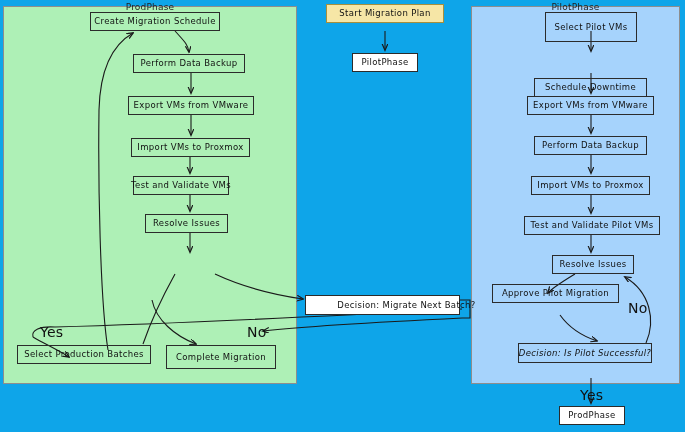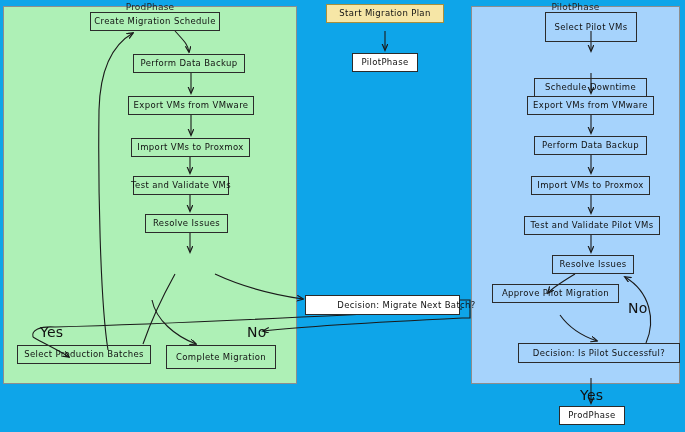--- a/index.html
+++ b/index.html
@@ -159,20 +159,20 @@
   <div class="node phase-ref" id="n-pilotphase-ref" style="left: 352px; top: 53px; width: 66px; height: 19px; border-color: rgb(43, 43, 43);">PilotPhase</div>
 
   <div class="node" id="n-select-pilot-vms" style="left: 545px; top: 12px; width: 92px; height: 30px; border-color: rgb(43, 43, 43);">Select Pilot VMs</div>
   <div class="node" id="n-schedule-downtime" style="left: 534px; top: 54px; width: 113px; height: 19px; border-color: rgb(43, 43, 43); margin-top: 24px;">Schedule Downtime</div>
   <div class="node" id="n-pilot-export-vms" style="left: 527px; top: 96px; width: 127px; height: 19px; border-color: rgb(43, 43, 43);">Export VMs from VMware</div>
   <div class="node" id="n-pilot-perform-data-backup" style="left: 534px; top: 136px; width: 113px; height: 19px; border-color: rgb(43, 43, 43);">Perform Data Backup</div>
   <div class="node" id="n-pilot-import-vms" style="left: 531px; top: 176px; width: 119px; height: 19px; border-color: rgb(43, 43, 43);">Import VMs to Proxmox</div>
   <div class="node" id="n-test-and-validate-pilot-vms" style="left: 524px; top: 216px; width: 136px; height: 19px; border-color: rgb(43, 43, 43); text-align: center;">Test and Validate Pilot VMs</div>
   <div class="node" id="n-pilot-resolve-issues" style="left: 552px; top: 255px; width: 82px; height: 19px; border-color: rgb(43, 43, 43);">Resolve Issues</div>
   <div class="node" id="n-approve-pilot-migration" style="left: 492px; top: 284px; width: 127px; height: 19px; border-color: rgb(43, 43, 43);">Approve Pilot Migration</div>
-  <div class="node" id="n-decision-is-pilot-successful" style="left: 518px; top: 343px; width: 162px; height: 20px; border-color: rgb(43, 43, 43);">Decision: Is Pilot Successful?</div>
+  <div class="node" id="n-decision-is-pilot-successful" style="left: 518px; top: 343px; width: 134px; height: 20px; border-color: rgb(43, 43, 43); font-style: italic;">Decision: Is Pilot Successful?</div>
 
   <div class="edge-label" id="l-pilot-no" style="left: 628px; top: 300px;">No</div>
   <div class="edge-label" id="l-pilot-yes" style="left: 580px; top: 387px;">Yes</div>
 
   <div class="node phase-ref" id="n-prodphase-ref" style="left: 559px; top: 406px; width: 66px; height: 19px; border-color: rgb(43, 43, 43);">ProdPhase</div>
 
 </div>
 
 </body></html>

